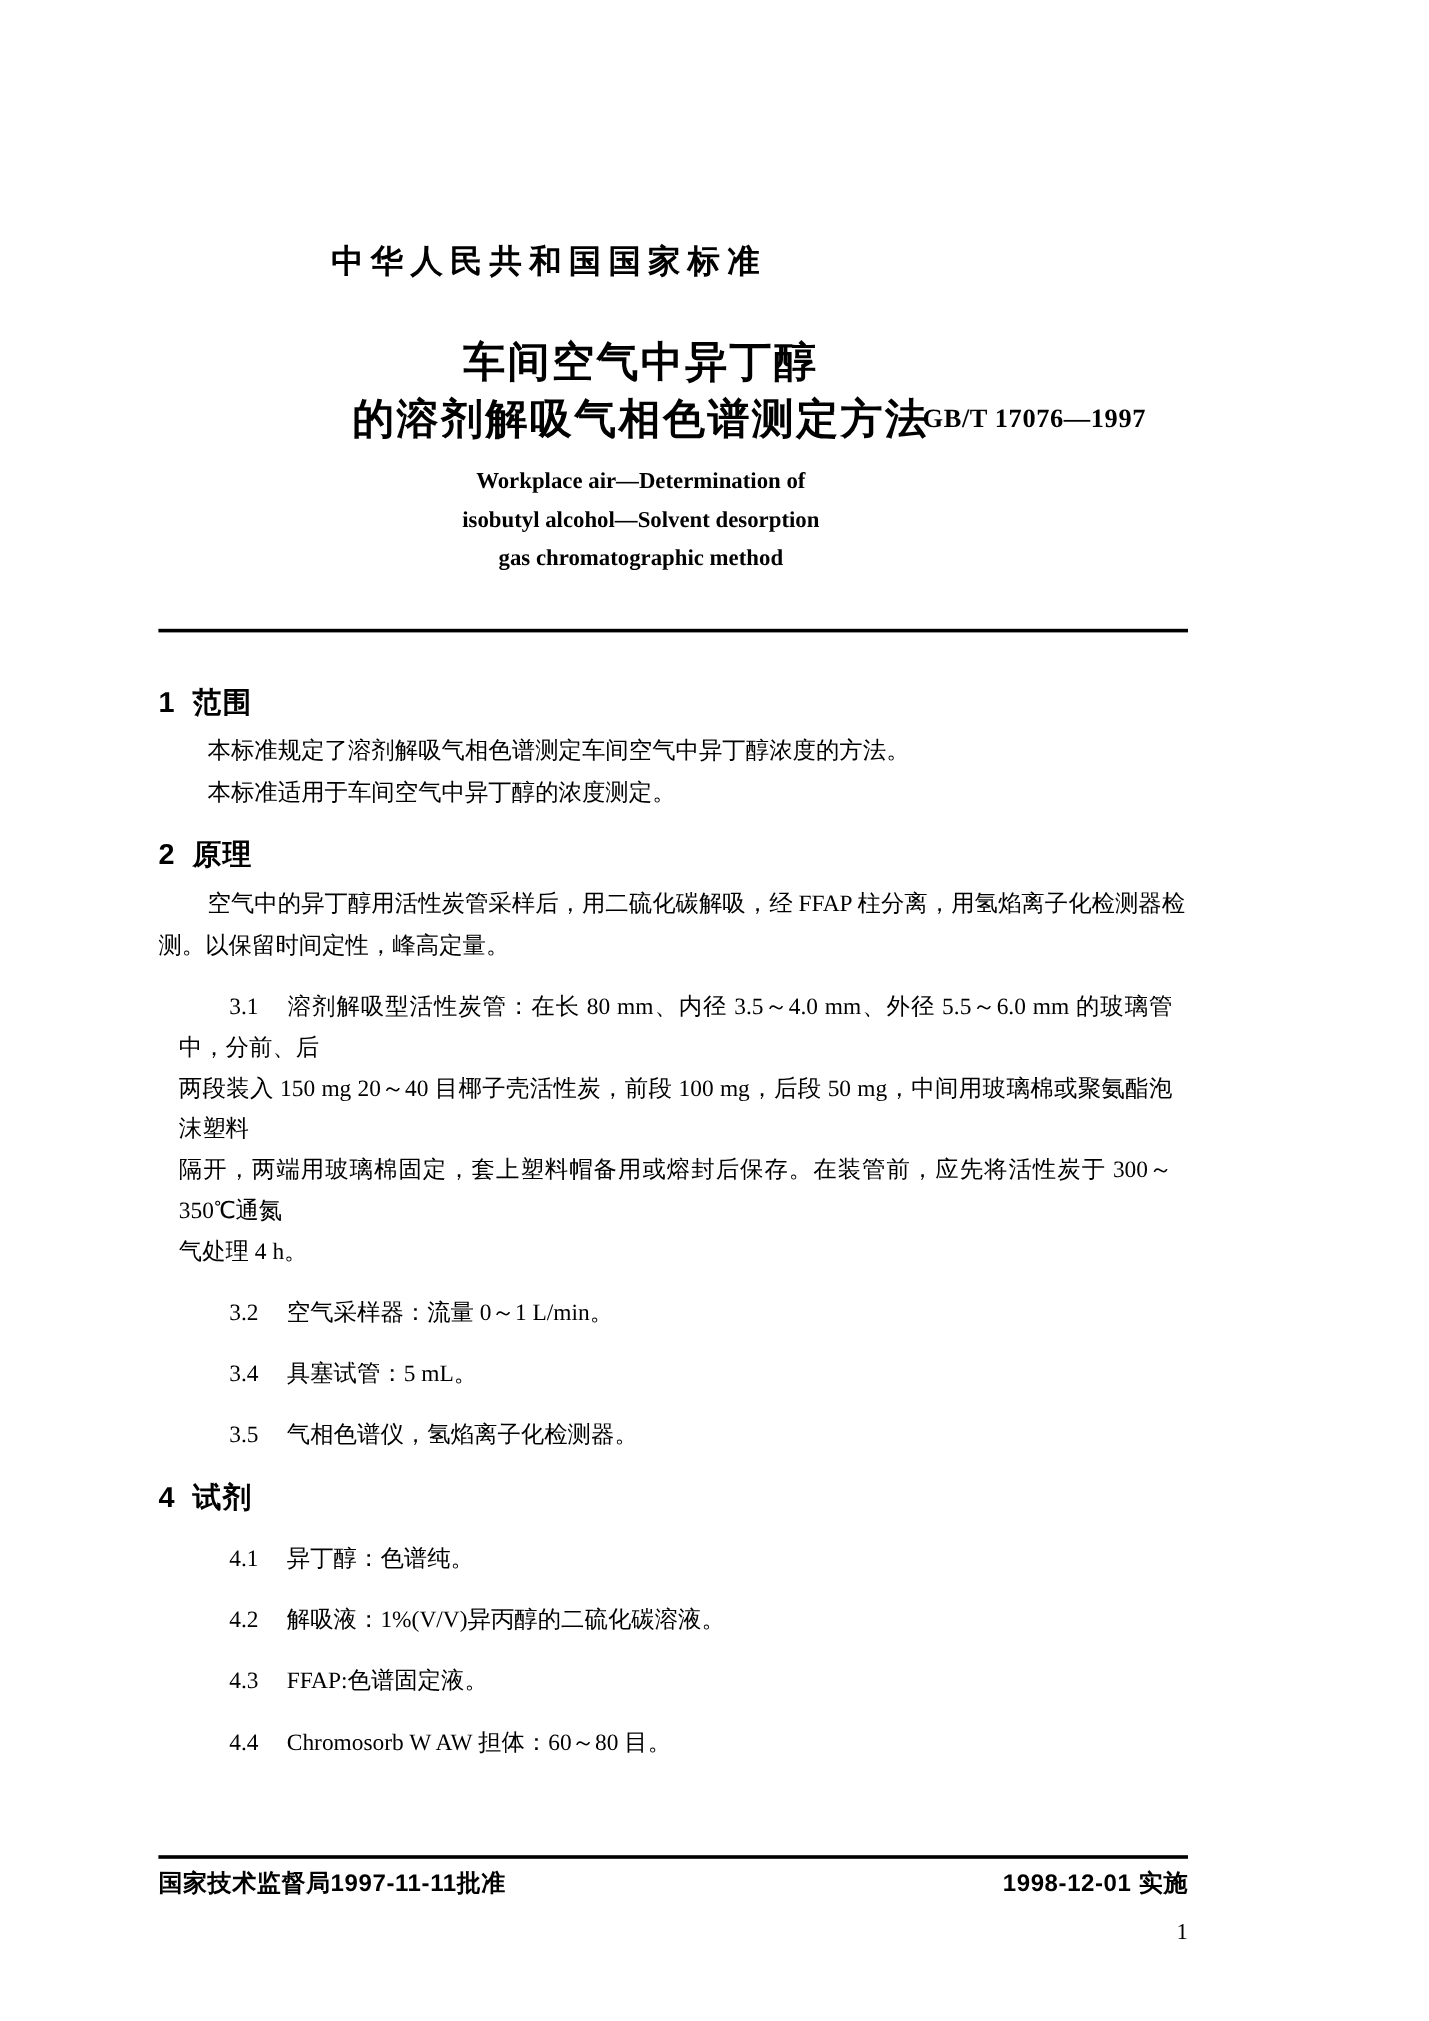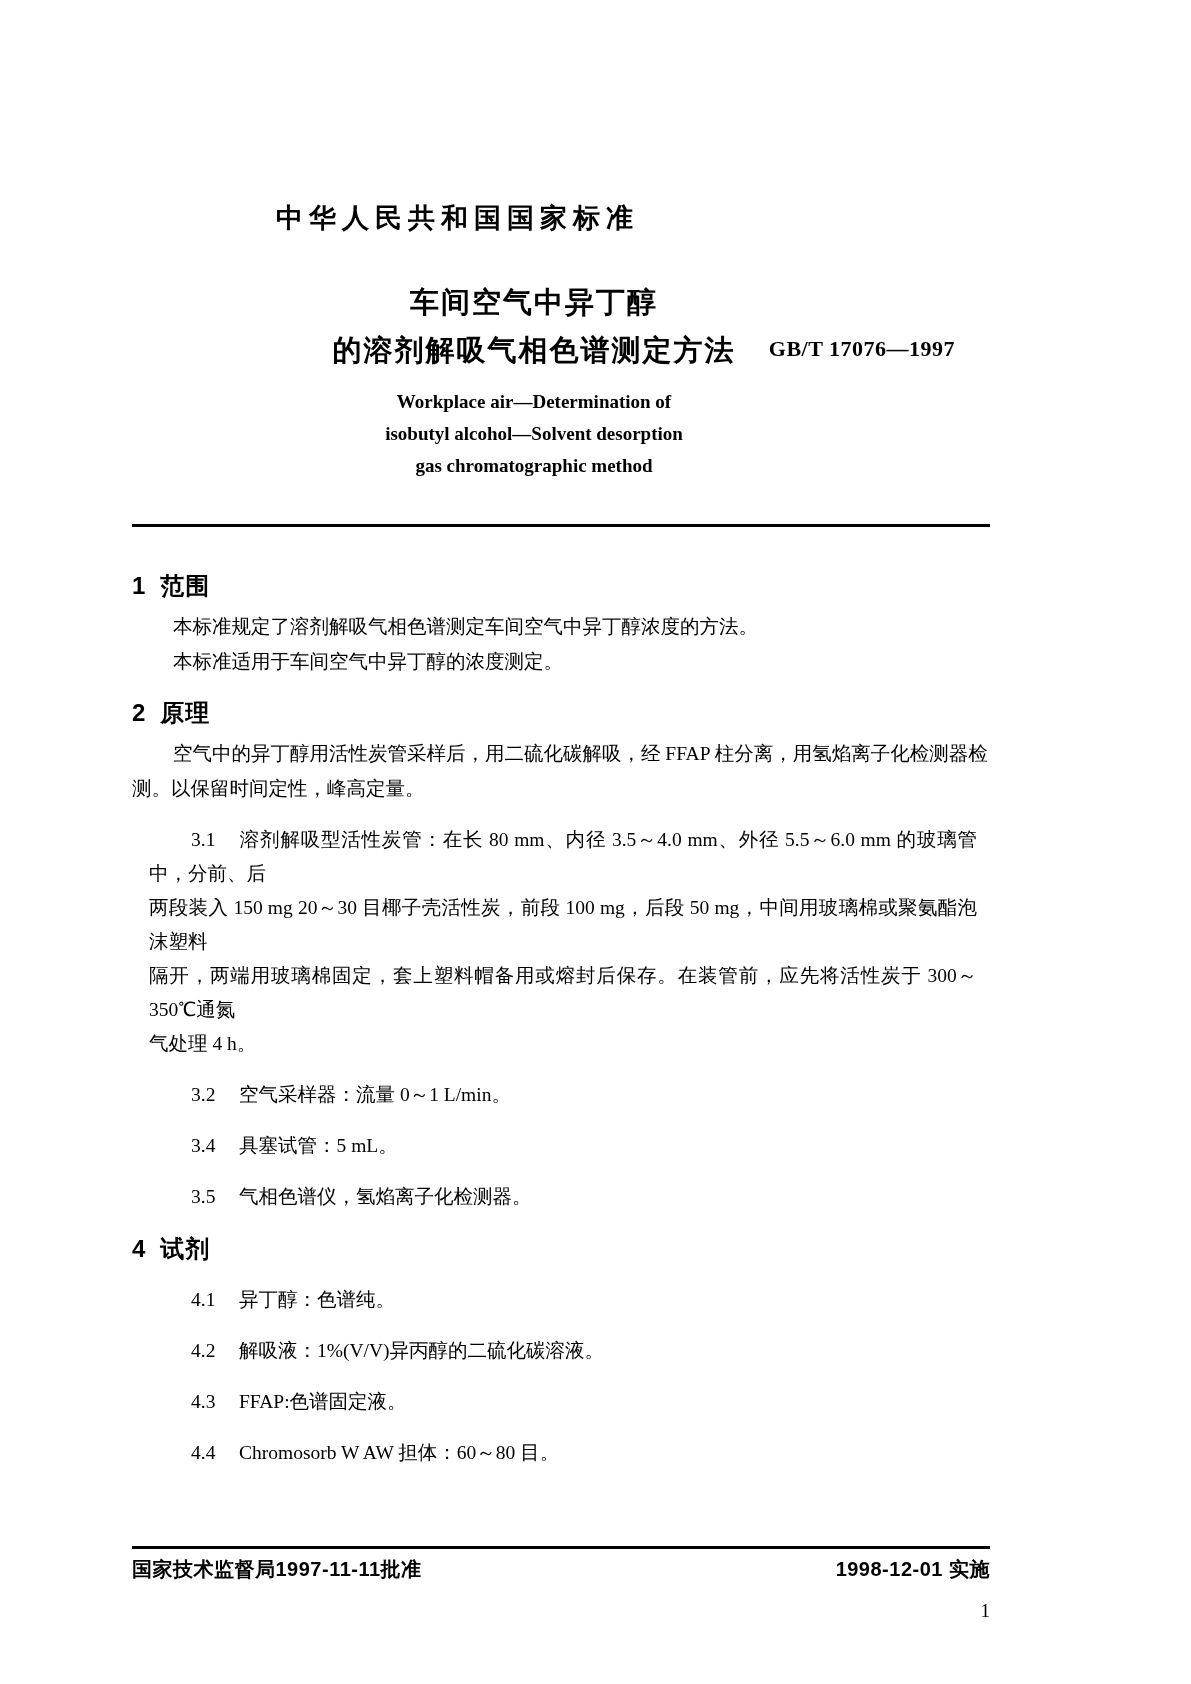--- a/index.html
+++ b/index.html
@@ -33,21 +33,21 @@
     white-space: nowrap;
   }
   .title-cn {
     position: absolute;
     top: 278px;
     left: 130px;
     width: 800px;
     text-align: center;
     font-family: Liberation Serif, serif;
     font-weight: bold;
-    font-size: 29px;
+    font-size: 35px;
     letter-spacing: 2px;
     line-height: 48px;
   }
   .std-code {
     position: absolute;
     right: 240px;
     top: 336px;
     font-family: "Liberation Serif", serif;
     font-weight: bold;
     font-size: 22px;
@@ -183,21 +183,21 @@
 
     <div class="h-sec">
       <span class="num">2</span><span>原理</span>
     </div>
     <p class="para">空气中的异丁醇用活性炭管采样后，用二硫化碳解吸，经 FFAP 柱分离，用氢焰离子化检测器检</p>
     <p class="para cont">测。以保留时间定性，峰高定量。</p>
 
 
     <div class="item tight">
       <span class="lbl">3.1</span><span>溶剂解吸型活性炭管：在长 80 mm、内径 3.5～4.0 mm、外径 5.5～6.0 mm 的玻璃管中，分前、后</span>
-      <div>两段装入 150 mg 20～30 目椰子壳活性炭，前段 100 mg，后段 50 mg，中间用玻璃棉或聚氨酯泡沫塑料</div>
+      <div>两段装入 150 mg 20～40 目椰子壳活性炭，前段 100 mg，后段 50 mg，中间用玻璃棉或聚氨酯泡沫塑料</div>
       <div>隔开，两端用玻璃棉固定，套上塑料帽备用或熔封后保存。在装管前，应先将活性炭于 300～350℃通氮</div>
       <div>气处理 4 h。</div>
     </div>
 
     <div class="item tight">
       <span class="lbl">3.2</span><span>空气采样器：流量 0～1 L/min。</span>
     </div>
     <div class="item tight">
       <span class="lbl">3.4</span><span>具塞试管：5 mL。</span>
     </div>

